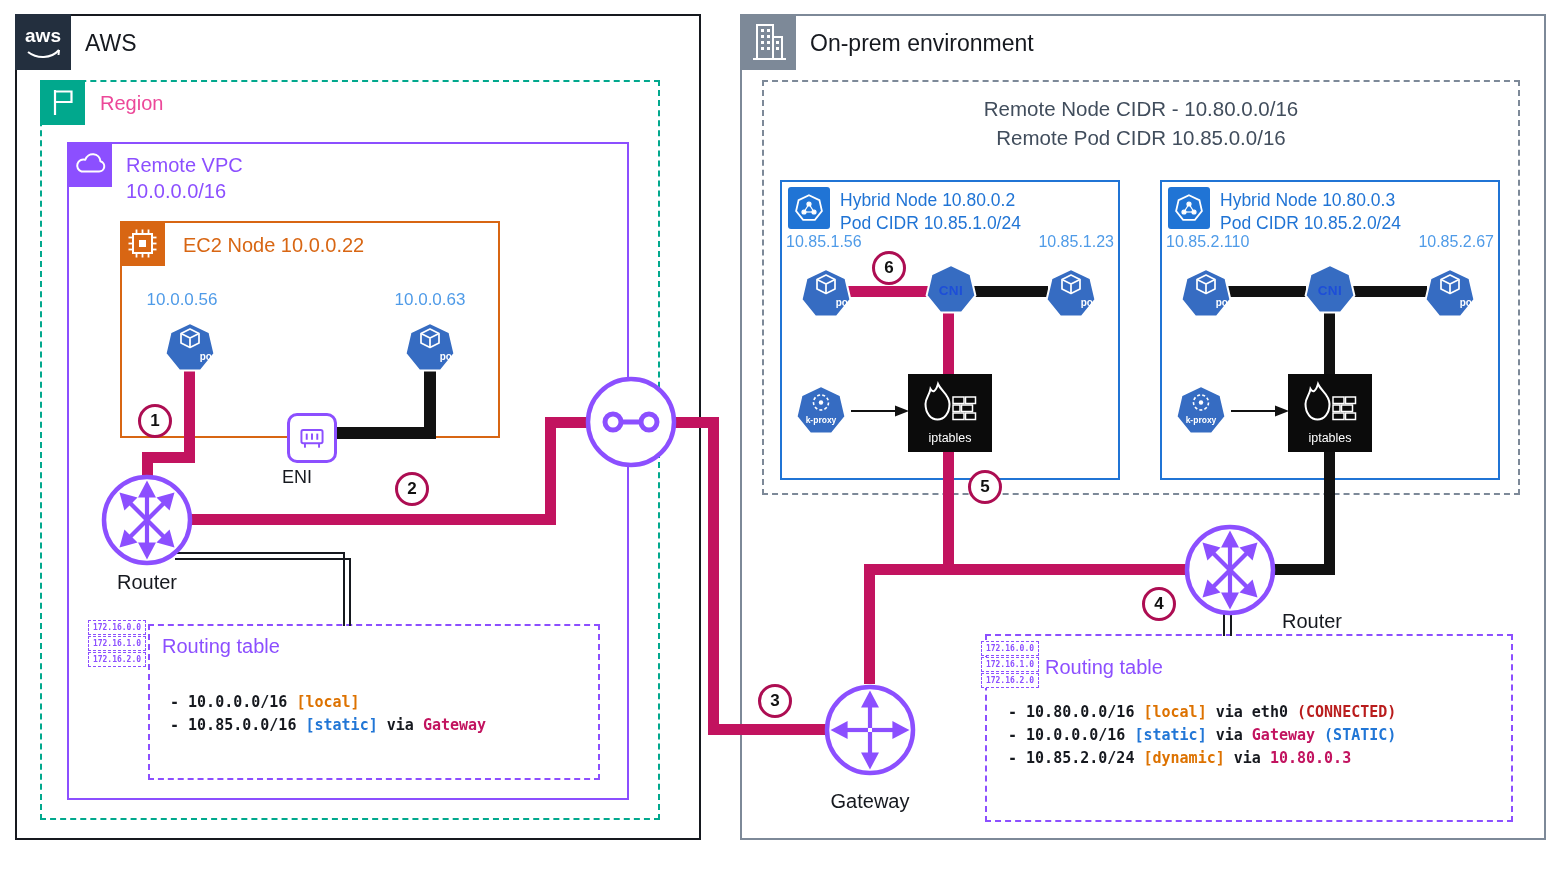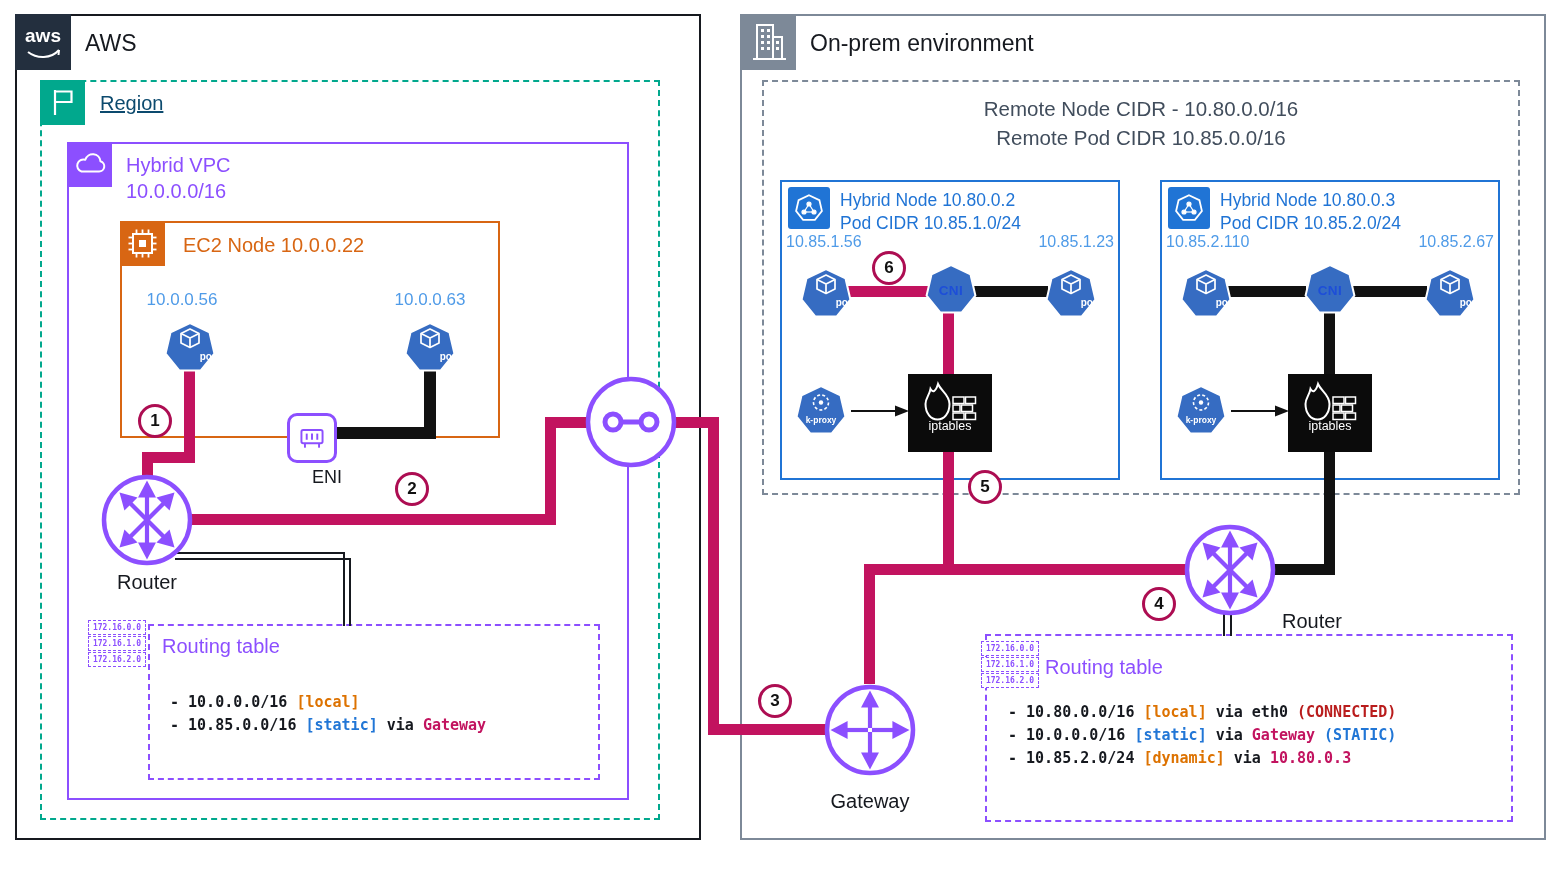--- a/index.html
+++ b/index.html
@@ -12,21 +12,21 @@
   .icon{position:absolute;z-index:2;}
   .lbl{position:absolute;z-index:2;white-space:nowrap;}
   .badge{position:absolute;z-index:4;width:34px;height:34px;border-radius:50%;background:#fff;
          border:3.5px solid #ad0d52;box-sizing:border-box;display:flex;align-items:center;
          justify-content:center;font-weight:bold;font-size:17px;color:#111;}
   .sq{display:block;}
   .pod-label{position:absolute;left:0;right:0;top:29px;text-align:right;color:#fff;font-size:10px;font-weight:bold;}
   .cni-label{position:absolute;left:0;top:0;right:0;bottom:0;display:flex;align-items:center;justify-content:center;color:#1d4ed8;font-weight:bold;font-size:13.5px;letter-spacing:.5px;}
   .kp-label{position:absolute;left:0;right:0;top:30px;text-align:center;color:#fff;font-size:8.5px;font-weight:bold;}
   .iptables{position:absolute;z-index:2;width:84px;height:78px;background:#0b0b0b;}
-  .ipt-label{position:absolute;left:0;right:0;bottom:19px;text-align:center;color:#fff;font-size:12.5px;}
+  .ipt-label{position:absolute;left:0;right:0;bottom:7px;text-align:center;color:#fff;font-size:12.5px;}
   .rt-mini{position:absolute;z-index:3;}
   .rt-mini-row{width:58px;height:15px;border:1.5px dashed #8c4fff;background:#fff;box-sizing:border-box;
        display:flex;align-items:center;justify-content:center;margin-bottom:1px;
        font-family:"DejaVu Sans Mono",monospace;font-size:8px;font-weight:bold;color:#8c4fff;}
   .rt-entries{position:absolute;z-index:2;font-family:"DejaVu Sans Mono",monospace;font-weight:bold;
        font-size:15px;line-height:23px;color:#16191f;}
   .rt-line{white-space:pre;}
   .sg-o{color:#dd7200;} .sg-b{color:#2176d6;} .sg-p{color:#c2135f;} .sg-g{color:#b91c1c;}
   .hdr2{line-height:23px;font-size:17.5px;color:#2074d5;}
   .ipblue{color:#4f9be8;font-size:16px;}
@@ -141,29 +141,29 @@
   <span class="lbl" style="left:85px;top:30px;font-size:23px;color:#16191f;">AWS</span>
 
   <div class="icon" style="left:40px;top:80px;width:45px;height:45px;background:#01a88d;">
     <svg class="sq" width="45" height="45" viewBox="0 0 45 45">
       <g stroke="#fff" stroke-width="2.2" fill="none">
         <line x1="15" y1="10" x2="15" y2="35"></line>
         <path d="M15 11.5 H31.5 V22 H15"></path>
       </g>
     </svg>
   </div>
-  <span class="lbl" style="left:100px;top:92px;font-size:20px;color:#0c4a6e;text-decoration:underline;">Region</span>
+  <span class="lbl" style="left:100px;top:92px;font-size:20px;color:#ec4899;">Region</span>
 
   <div class="icon" style="left:67px;top:142px;width:45px;height:45px;background:#8c4fff;">
     <svg class="sq" width="45" height="45" viewBox="0 0 45 45">
       <path d="M14.5 29.5 h17.5 a5.2 5.2 0 0 0 1.5-10.2 a7.8 7.8 0 0 0-15.2-1.6 a6 6 0 0 0-3.8 11.8 Z" stroke="#fff" stroke-width="2" fill="none" stroke-linejoin="round"></path>
     </svg>
   </div>
   <div class="lbl" style="left:126px;top:152px;font-size:20px;color:#8c4fff;line-height:26px;">
-    <div>Hybrid VPC</div>
+    <div>Remote VPC</div>
     <div>10.0.0.0/16</div>
   </div>
 
   <div class="icon" style="left:120px;top:221px;width:45px;height:45px;background:#d86613;">
     <svg class="sq" width="45" height="45" viewBox="0 0 45 45">
       <g stroke="#fff" stroke-width="1.8" fill="none">
         <rect x="13" y="13" width="19" height="19" stroke-width="2"></rect>
         <line x1="16.5" y1="8.5" x2="16.5" y2="13"></line>
           <line x1="22.5" y1="8.5" x2="22.5" y2="13"></line>
           <line x1="28.5" y1="8.5" x2="28.5" y2="13"></line>
@@ -205,21 +205,21 @@
       <g stroke="currentColor" fill="none" stroke-width="2.2">
         <rect x="13" y="16" width="24" height="15" rx="2"></rect>
         <line x1="19" y1="20" x2="19" y2="27"></line>
           <line x1="25" y1="20" x2="25" y2="27"></line>
           <line x1="31" y1="20" x2="31" y2="27"></line>
         <line x1="17" y1="31" x2="17" y2="36"></line>
           <line x1="33" y1="31" x2="33" y2="36"></line>
       </g>
     </svg>
   </div>
-  <span class="lbl" style="left:282px;top:467px;width:60px;text-align:right;font-size:18px;color:#16191f;">ENI</span>
+  <span class="lbl" style="left:282px;top:467px;width:60px;text-align:left;font-size:18px;color:#16191f;">ENI</span>
 
   <div class="icon" style="left:101px;top:474px;width:92px;height:92px;">
     <svg class="sq" width="92" height="92" viewBox="0 0 92 92" style="color:#8c4fff">
         <use href="#s-router"></use>
       </svg>
   </div>
   <span class="lbl" style="left:102px;top:571px;width:90px;text-align:center;font-size:20px;color:#16191f;">Router</span>
 
   <div class="icon" style="left:585px;top:376px;width:92px;height:92px;">
     <svg class="sq" width="92" height="92" viewBox="0 0 92 92" style="color:#8c4fff">

